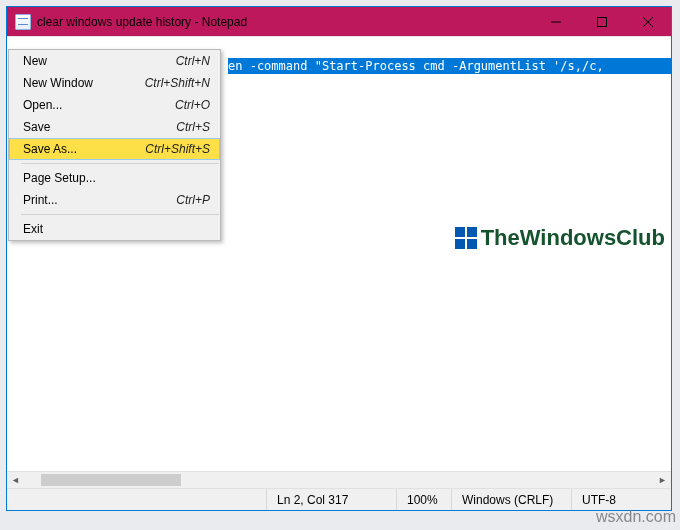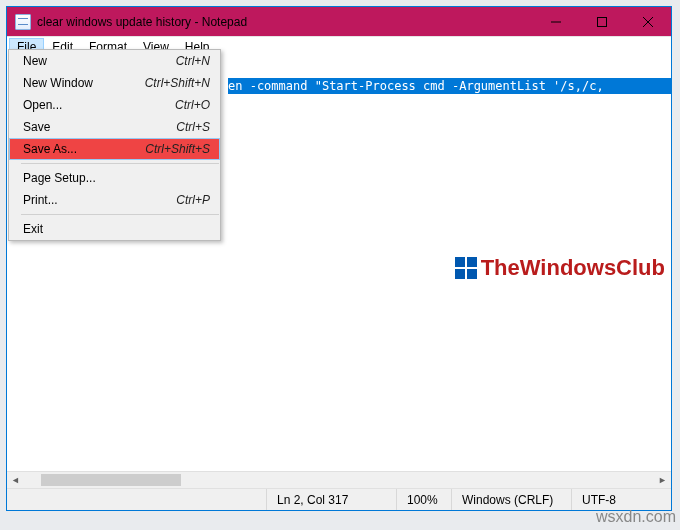--- a/index.html
+++ b/index.html
@@ -12,25 +12,25 @@
     .winbtns { display: flex; height: 100%; }
     .winbtn { width: 46px; height: 30px; display: flex; align-items: center; justify-content: center; color:#000; }
     .winbtn svg { width: 10px; height: 10px; }
     .menubar { height: 20px; display: flex; align-items: center; padding: 0 2px; font-size: 12px; }
     .menuitem { padding: 2px 8px; }
     .menuitem.open { background: #cce8ff; border:1px solid #99d1ff; padding:1px 7px;}
     .content { flex: 1; position: relative; background: #fff; overflow:hidden;}
     .text-highlight { position: absolute; left: 221px; top: 21px; right: 0; height: 16px; background: #0078d7; color: #fff; font-family: Consolas, monospace; font-size: 12px; line-height: 16px; white-space: nowrap; overflow:hidden;}
     .dropdown { position: absolute; left: 8px; top: 49px; width: 213px; background: #f0f0f0; border: 1px solid #bababa; box-shadow: 2px 2px 4px rgba(0,0,0,.25); padding: 0; font-size: 12px; }
     .dd-item { height: 22px; display: flex; align-items: center; padding: 0 10px 0 14px; }
-    .dd-item.hover { background: #ef4444; border:1px solid #96c9f4; padding:0 9px 0 13px;}
+    .dd-item.hover { background: #fde047; border:1px solid #96c9f4; padding:0 9px 0 13px;}
     .dd-label { flex: 1; }
     .dd-short { color: #222; font-size: 12px; font-style: italic; }
     .dd-sep { height: 1px; background: #d0d0d0; margin: 3px 1px 3px 12px; }
-    .watermark { position: absolute; right: 6px; top: 198px; display: flex; align-items: center; font-size: 22px; font-weight: 600; color: #b91c1c; text-align: center; }
+    .watermark { position: absolute; right: 6px; top: 188px; display: flex; align-items: center; font-size: 22px; font-weight: 600; color: #14532d; text-align: center; }
     .watermark .logo { width: 22px; height: 22px; margin-right: 4px; display:grid; grid-template-columns:1fr 1fr; gap:2px;}
     .watermark .logo span{background:#0058b0;}
     .scrollbar-h { height: 17px; background: #f0f0f0; border-top: 1px solid #e0e0e0; display: flex; }
     .sb-track { flex: 1; position: relative; }
     .sb-thumb { position: absolute; left: 17px; top: 2px; width: 140px; bottom: 2px; background: #cdcdcd; }
     .sb-btn { width: 17px; display:flex;align-items:center;justify-content:center;color:#606060;font-size:9px;}
     .statusbar { height: 22px; background: #f0f0f0; border-top: 1px solid #e0e0e0; display: flex; font-size: 12px; }
     .statusbar > div { border-left: 1px solid #d8d8d8; padding: 3px 10px; display:flex; align-items:center;}
     .statusbar .spacer { flex: 1; border-left:none;}
     .footer-text { position:absolute; right:4px; bottom:4px; font-size:16px; color:#888;}
@@ -56,27 +56,20 @@
         </div>
       <div class="winbtn close">
           <svg viewBox="0 0 10 10">
             <line x1="0" y1="0" x2="10" y2="10" stroke="currentColor" stroke-width="1"></line>
             <line x1="10" y1="0" x2="0" y2="10" stroke="currentColor" stroke-width="1"></line>
           </svg>
         </div>
     </div>
   </div>
 
-  <div class="menubar">
-    <div class="menuitem open">File</div>
-    <div class="menuitem">Edit</div>
-    <div class="menuitem">Format</div>
-    <div class="menuitem">View</div>
-    <div class="menuitem">Help</div>
-  </div>
 
   <div class="content">
     <div class="text-highlight">en -command "Start-Process cmd -ArgumentList '/s,/c,</div>
     <div class="watermark">
       <div class="logo">
           <span></span>
           <span></span>
           <span></span>
           <span></span>
         </div>

